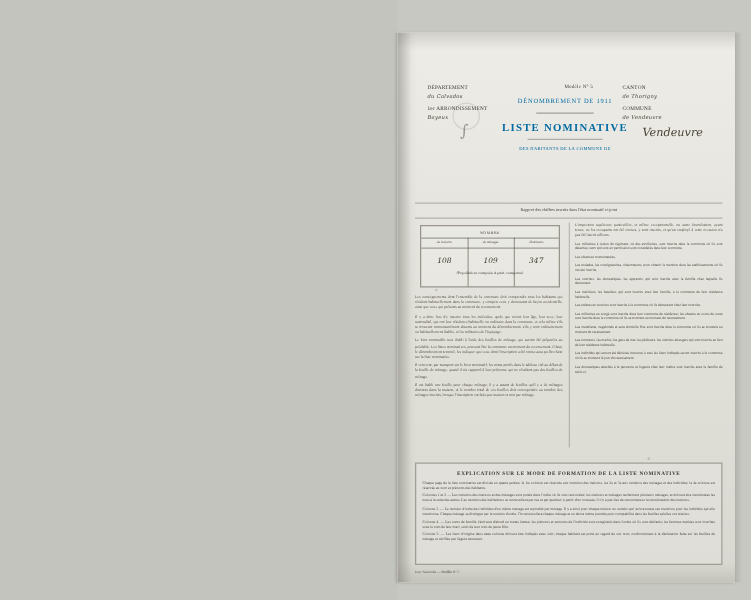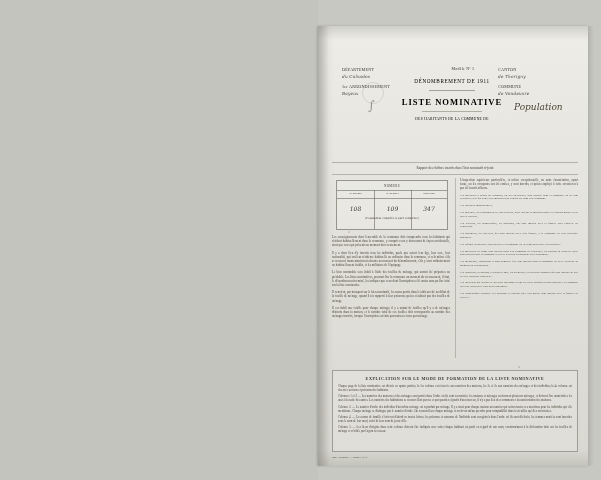--- a/index.html
+++ b/index.html
@@ -100,21 +100,21 @@
     text-align: center;
     width: 50px;
   }
 
   .title-block {
     position: absolute;
     left: 78px;
     top: 52px;
     width: 112px;
     text-align: center;
-    color: #000000;
+    color: #0369a1;
   }
   .t-denom {
     font-size: 5.2px;
     letter-spacing: 0.6px;
     margin-bottom: 6px;
   }
   .t-rule {
     width: 46px; height: 1px;
     background: #6b6558;
     margin: 0 auto 6px auto;
@@ -343,21 +343,21 @@
     <div class="stamp"></div>
     <div class="stamp2">∫</div>
 
     <div class="title-block">
       <div class="t-denom">DÉNOMBREMENT DE 1911</div>
       <div class="t-rule"></div>
       <div class="t-liste">LISTE NOMINATIVE</div>
       <div class="t-rule2"></div>
       <div class="t-sub">DES HABITANTS DE LA COMMUNE DE</div>
     </div>
-    <div class="commune-name script">Population</div>
+    <div class="commune-name script">Vendeuvre</div>
 
     <div class="hr" style="top:136px"></div>
     <div class="caption-row">Rapport des chiffres inscrits dans l'état nominatif ci-joint</div>
     <div class="hr" style="top:148px"></div>
 
     <div class="cols">
       <div class="vdiv"></div>
 
       <div class="col left">
         <div class="mini-table">

